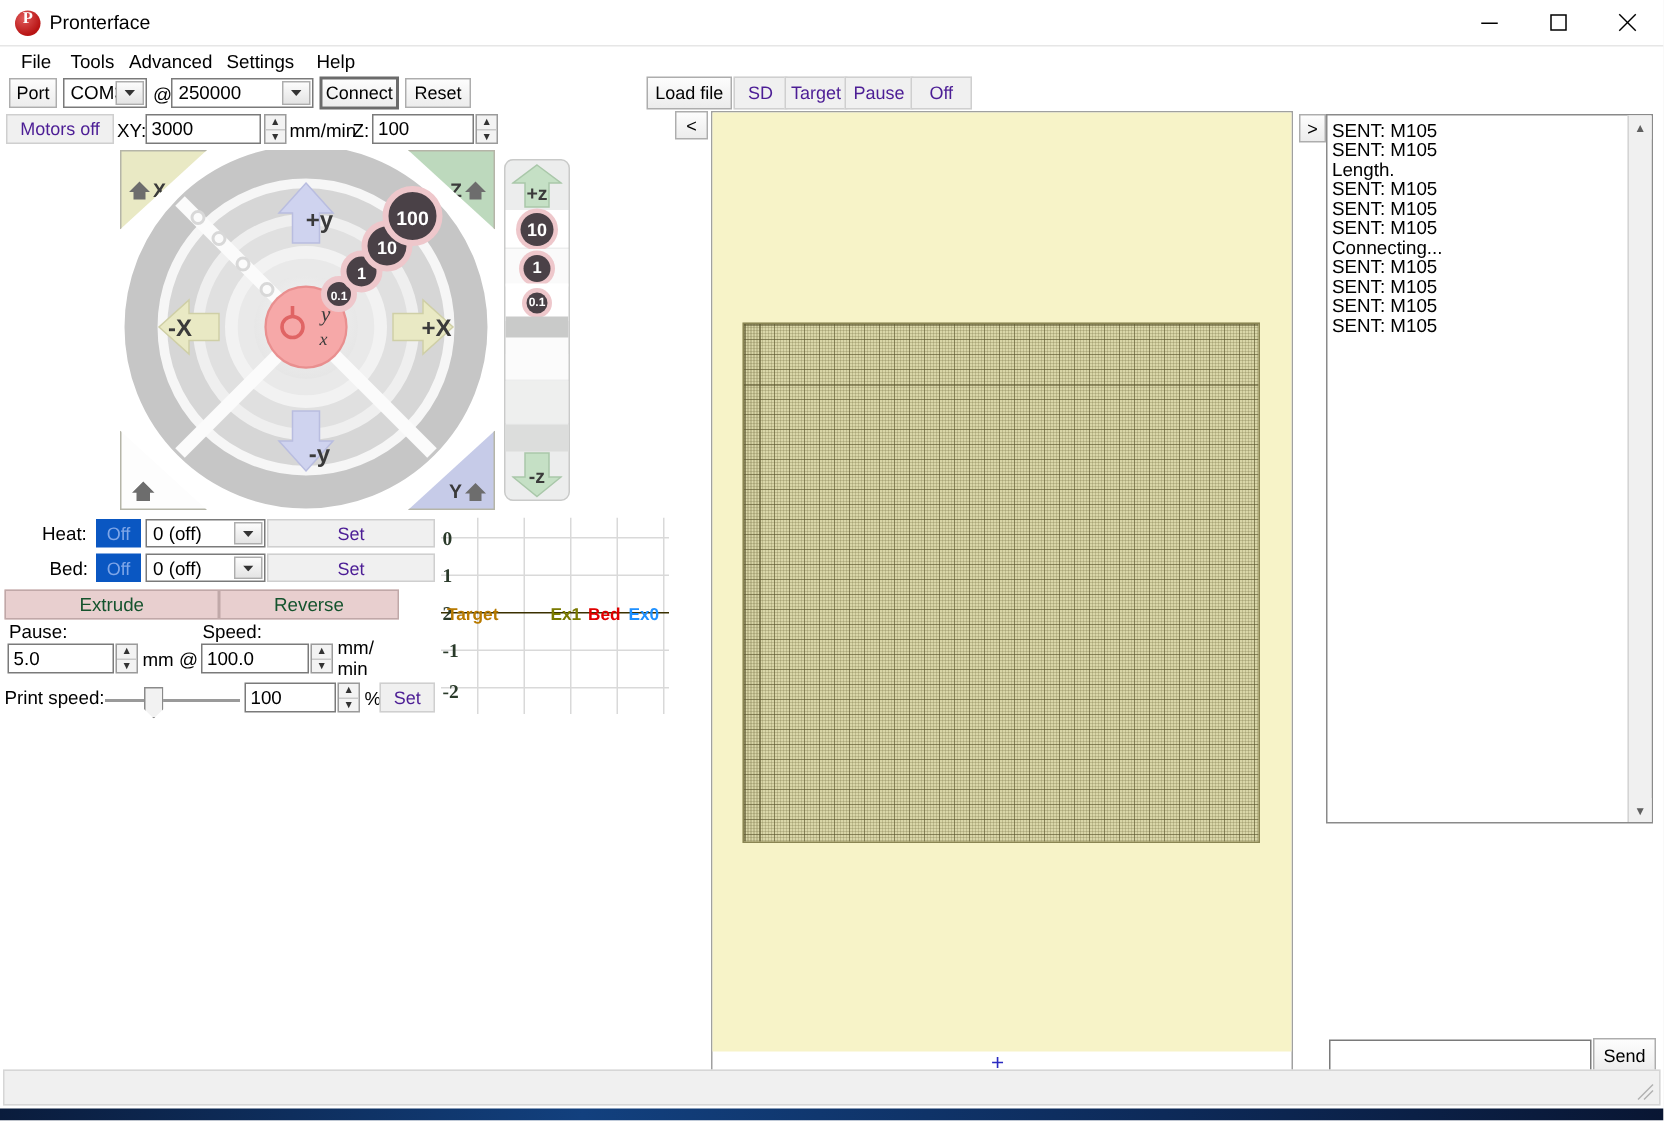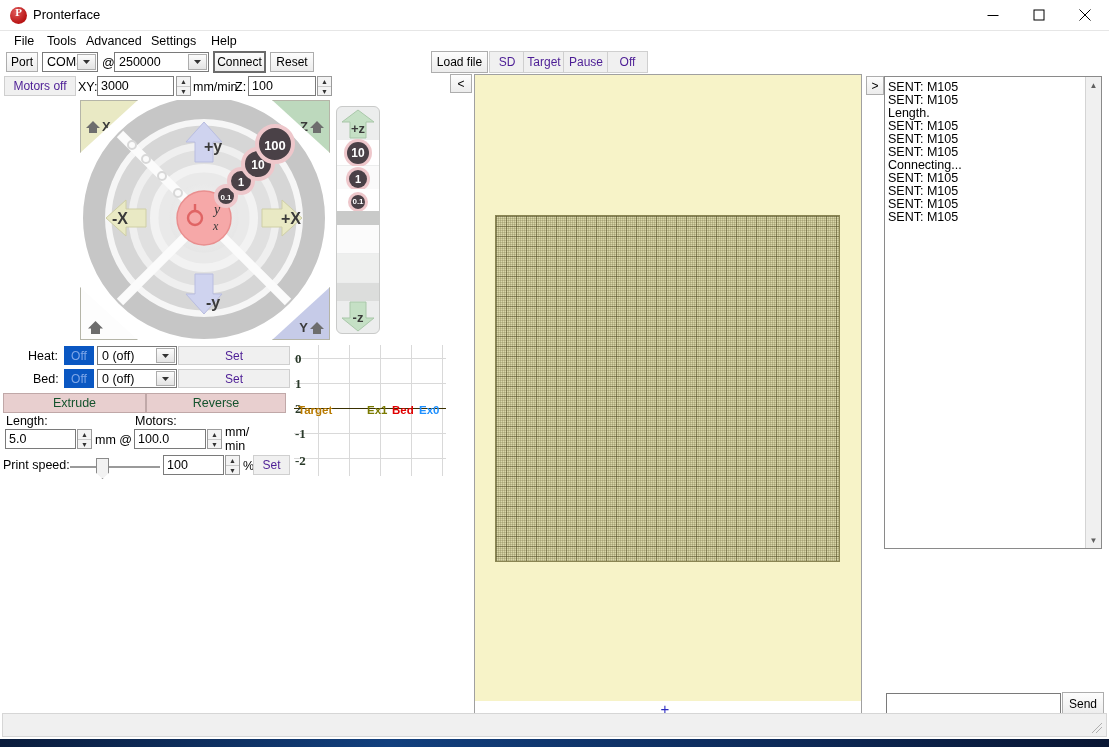--- a/index.html
+++ b/index.html
@@ -290,30 +290,30 @@
     <span>0 (off)</span>
     <span class="arrow">
         <svg width="7" height="4">
           <polygon points="0,0 7,0 3.5,4" fill="#333"></polygon>
         </svg>
       </span>
   </div>
   <div class="btn dis" style="left:178px;top:369px;width:112px;height:19px">Set</div>
 
   <div class="ext-btn" style="left:3px;top:393px;width:143px;height:20px">Extrude</div>
-  <div class="ext-btn" style="left:146px;top:393px;width:140px;height:20px">Reverse</div>
-
-  <div class="lbl" style="left:6px;top:414px">Length:</div>
+  <div class="ext-btn" style="left:146px;top:393px;width:120px;height:20px">Reverse</div>
+
+  <div class="lbl" style="left:6px;top:414px">Pause:</div>
   <div class="fld" style="left:5px;top:429px;width:71px;height:20px">5.0</div>
   <div class="spin" style="left:77px;top:429px;height:20px">
     <div>▲</div>
       <div>▼</div>
   </div>
   <div class="lbl" style="left:95px;top:433px">mm @</div>
-  <div class="lbl" style="left:135px;top:414px">Motors:</div>
+  <div class="lbl" style="left:135px;top:414px">Speed:</div>
   <div class="fld" style="left:134px;top:429px;width:72px;height:20px">100.0</div>
   <div class="spin" style="left:207px;top:429px;height:20px">
     <div>▲</div>
       <div>▼</div>
   </div>
   <div class="lbl" style="left:225px;top:426px;line-height:12px">mm/</div>
   <div class="lbl" style="left:225px;top:440px;line-height:12px">min</div>
 
   <div class="lbl" style="left:3px;top:458px">Print speed:</div>
   <div style="position:absolute;left:70px;top:455px;width:90px;height:24px">

